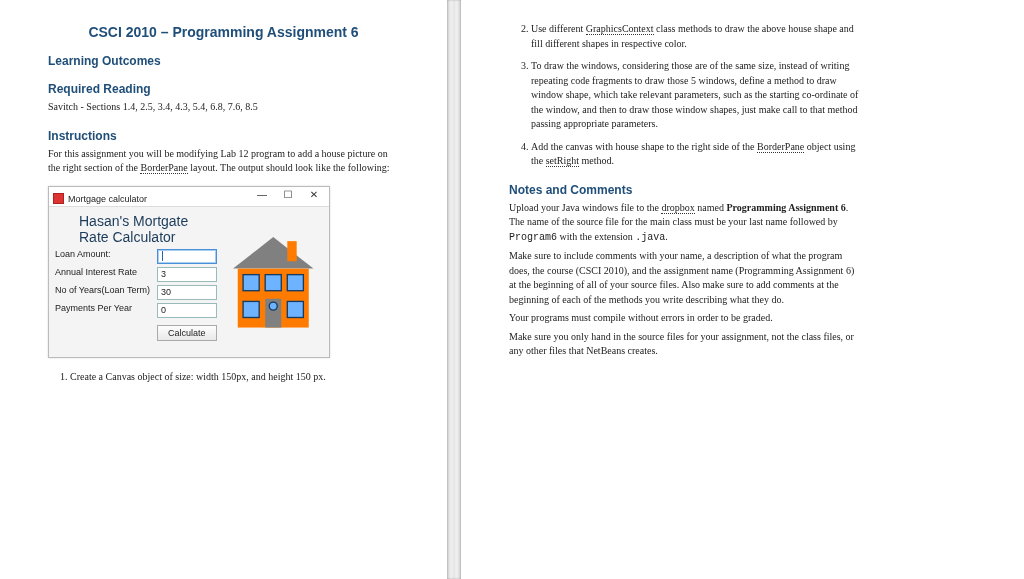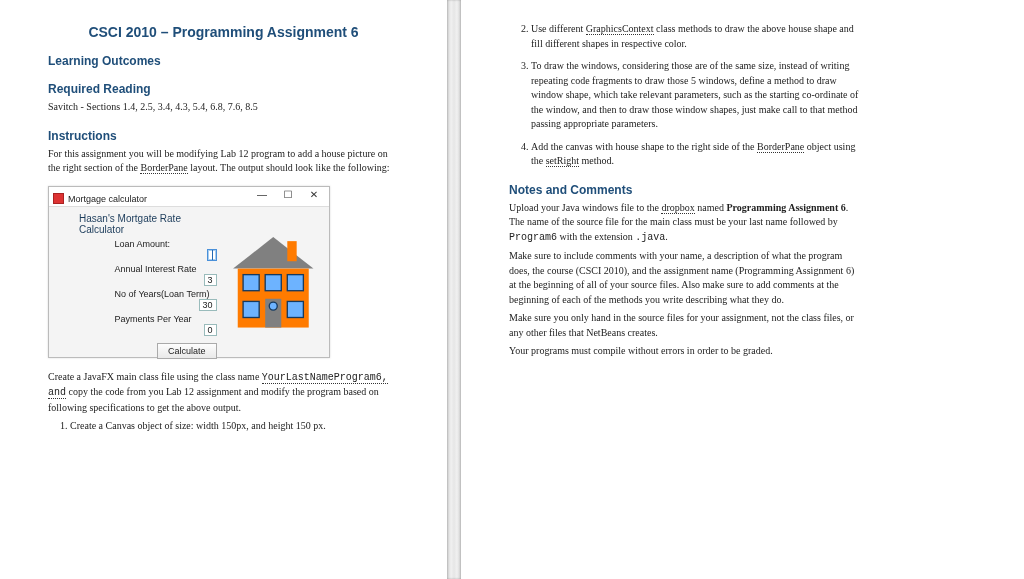--- a/index.html
+++ b/index.html
@@ -80,22 +80,22 @@
     font-size: 10px; color: #333;
   }
   .titlebar .wbtn.close { }
   .mockapp .body {
     display: flex;
     padding: 6px;
     gap: 6px;
     height: 150px;
   }
   .form { flex: 1; font-family: 'Segoe UI', Arial, sans-serif; font-size: 9px; }
-  .formtitle { color: #1b3b5a; font-size: 10px; margin-bottom: 4px; padding-left: 24px; }
-  .row { display: flex; align-items: flex-end; margin: 3px 0; flex-direction: column; }
+  .formtitle { color: #1b3b5a; font-size: 14px; margin-bottom: 4px; padding-left: 24px; }
+  .row { display: flex; align-items: flex-start; margin: 3px 0; }
   .row .lbl { width: 102px; }
   .row .fld {
     flex: 1;
     height: 15px;
     border: 1px solid #9bb;
     background: #fff;
     padding: 0 3px;
     display: flex; align-items: center;
     font-size: 9px;
   }
@@ -177,23 +177,20 @@
           <rect x="30" y="104" width="24" height="24" fill="#6db3ff" stroke="#163a5f" stroke-width="2"></rect>
           <rect x="96" y="104" width="24" height="24" fill="#6db3ff" stroke="#163a5f" stroke-width="2"></rect>
 
           <rect x="63" y="100" width="24" height="43" fill="#808080"></rect>
           <circle cx="75" cy="111" r="6" fill="#6db3ff" stroke="#163a5f" stroke-width="2"></circle>
         </svg>
       </div>
     </div>
   </div>
 
-  <p>
-    <span>Create a JavaFX main class file using the class name </span><span class="dotted mono">YourLastNameProgram6, and</span><span> copy the code from you Lab 12 assignment and modify the program based on following specifications to get the above output.</span>
-  </p>
 
   <ol class="numbered">
     <li>Create a Canvas object of size: width 150px, and height 150 px.</li>
   </ol>
 </div>
 
 <div class="divider"></div>
 
 <div class="page">
   <ol class="numbered" start="2">
@@ -206,15 +203,15 @@
     </li>
   </ol>
 
   <h2 class="section">Notes and Comments</h2>
 
   <p>
     <span>Upload your Java windows file to the </span><span class="dotted">dropbox</span><span> named </span><strong>Programming Assignment 6</strong><span>. The name of the source file for the main class must be your last name followed by </span><span class="mono">Program6</span><span> with the extension </span><span class="mono">.java</span><span>.</span>
   </p>
 
   <p>Make sure to include comments with your name, a description of what the program does, the course (CSCI 2010), and the assignment name (Programming Assignment 6) at the beginning of all of your source files. Also make sure to add comments at the beginning of each of the methods you write describing what they do.</p>
+  <p>Your programs must compile without errors in order to be graded.</p>
   <p>Make sure you only hand in the source files for your assignment, not the class files, or any other files that NetBeans creates.</p>
-  <p>Your programs must compile without errors in order to be graded.</p>
 </div>
 
 </body></html>

